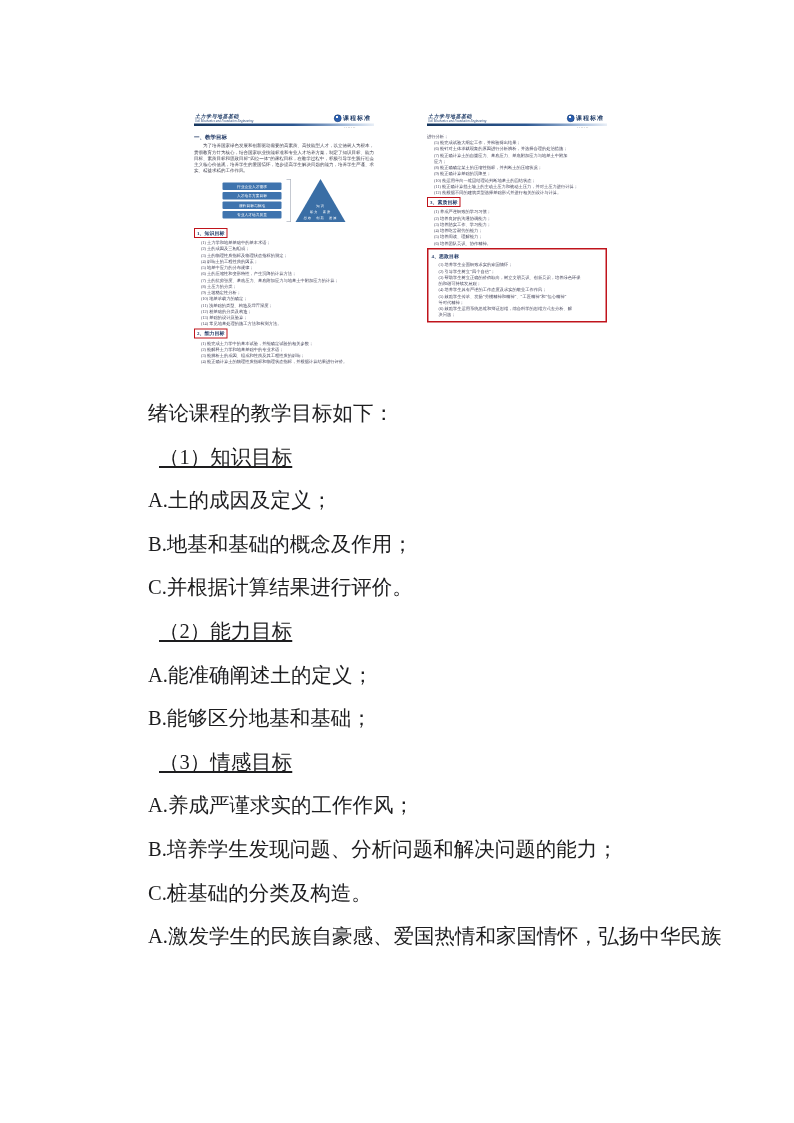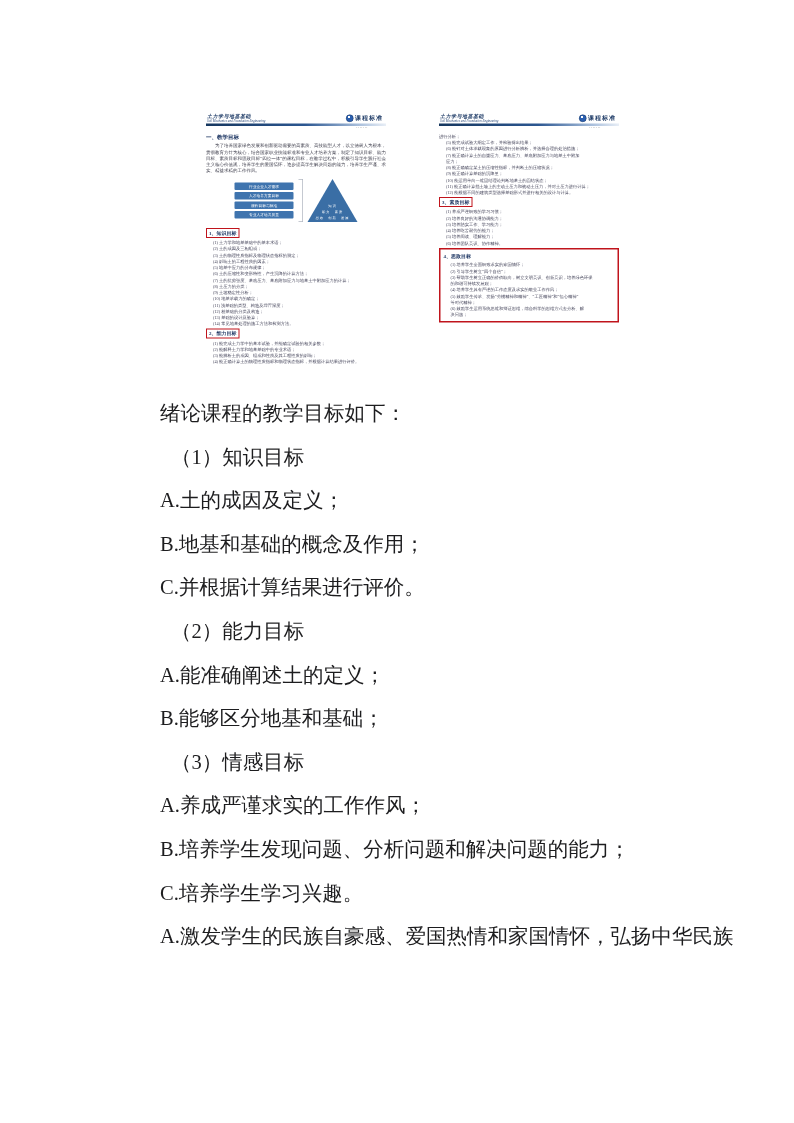--- a/index.html
+++ b/index.html
@@ -1,17 +1,17 @@
 <!DOCTYPE html>
 <html><head>
 <meta charset="utf-8">
 <style>
   html,body{margin:0;padding:0;background:#ffffff;}
   .page{position:relative;width:734px;height:1123px;background:#ffffff;overflow:hidden;
-        font-family:"Liberation Serif",serif;margin-left:12px;}
+        font-family:"Liberation Serif",serif;}
 
   
   .thumb{position:absolute;width:360px;height:540px;transform:scale(0.5);
          transform-origin:top left;background:#ffffff;color:#3c3c4a;
          font-family:"Liberation Serif",serif;overflow:hidden;}
   .thumb-left{left:194px;top:112px;}
   .thumb-right{left:427px;top:112px;}
 
   .mp-header{display:flex;justify-content:space-between;align-items:flex-end;padding:2px 2px 0 2px;}
   .brand-cn{font-size:10px;font-weight:bold;font-style:italic;color:#1d3a66;line-height:11px;letter-spacing:1px;}
@@ -45,21 +45,21 @@
 
   .red-label{display:inline-block;border:2px solid #c0141c;color:#223a66;font-weight:bold;
              font-size:10px;padding:1px 4px;margin:3px 0 3px 0;}
   .mp-items{margin:0;}
   .mp-item{font-size:8.5px;line-height:12.5px;color:#44445a;padding-left:14px;}
   .redbox-large{border:3px solid #c0141c;padding:3px 6px 6px 6px;margin-top:4px;}
 
   
   .doc-text{position:absolute;left:148px;top:392px;width:600px;color:#1d1d1f;}
   .line{height:43.6px;line-height:43.6px;font-size:20.5px;white-space:nowrap;}
-  .line.indent{padding-left:11px;}
+  .line.indent{padding-left:11px;text-decoration:underline;}
 </style>
 </head>
 <body>
 
 <div class="page">
 
   <div class="thumb thumb-left">
     <div class="mp-header">
       <div>
         <div class="brand-cn">土力学与地基基础</div>
@@ -179,17 +179,17 @@
     <div class="line indent">（1）知识目标</div>
     <div class="line">A.土的成因及定义；</div>
     <div class="line">B.地基和基础的概念及作用；</div>
     <div class="line">C.并根据计算结果进行评价。</div>
     <div class="line indent">（2）能力目标</div>
     <div class="line">A.能准确阐述土的定义；</div>
     <div class="line">B.能够区分地基和基础；</div>
     <div class="line indent">（3）情感目标</div>
     <div class="line">A.养成严谨求实的工作作风；</div>
     <div class="line">B.培养学生发现问题、分析问题和解决问题的能力；</div>
-    <div class="line">C.培养学生学习兴趣。</div>
+    <div class="line">C.桩基础的分类及构造。</div>
     <div class="line">A.激发学生的民族自豪感、爱国热情和家国情怀，弘扬中华民族</div>
   </div>
 
 </div>
 
 </body></html>

